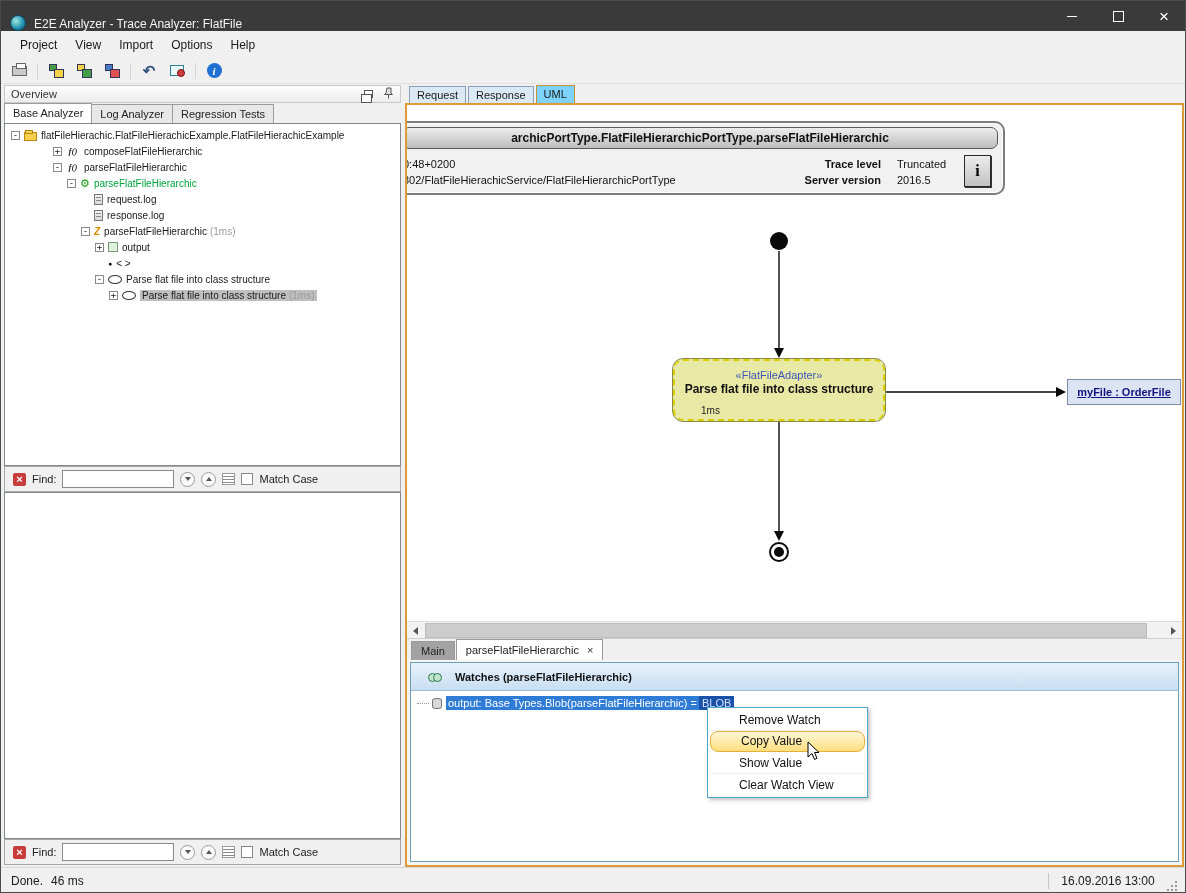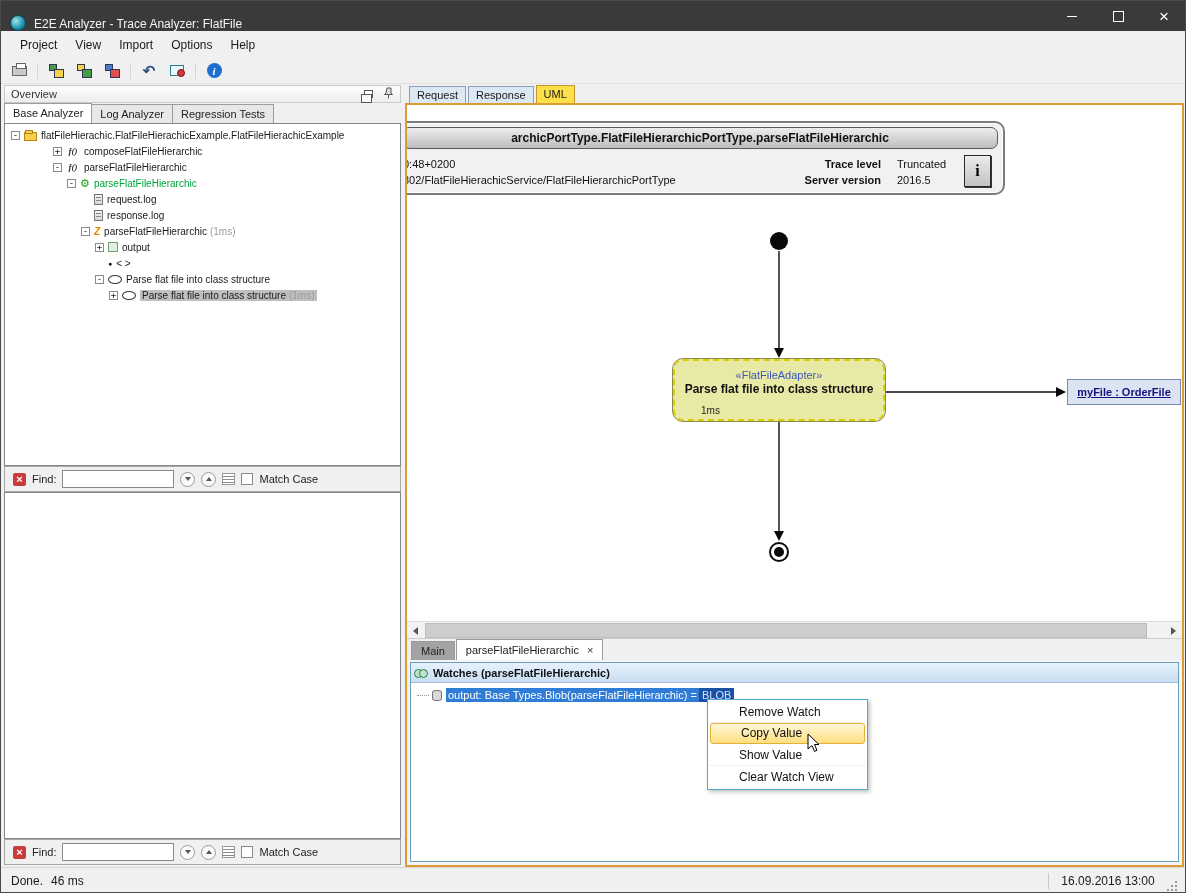--- a/index.html
+++ b/index.html
@@ -77,21 +77,21 @@
   .tri-d{width:0;height:0;border-left:3px solid transparent;border-right:3px solid transparent;border-top:4px solid #555}
   .tri-u{width:0;height:0;border-left:3px solid transparent;border-right:3px solid transparent;border-bottom:4px solid #555}
   .lico{width:13px;height:12px;border:1px solid #999;background:repeating-linear-gradient(180deg,#fff 0 2px,#8a8a8a 2px 3px)}
   .cb{width:12px;height:12px;border:1px solid #8a8a8a;background:#fff}
   .panel2{position:absolute;left:0;top:407px;width:397px;height:347px;background:#fff;border:1px solid #828790}
 
   
   .right{position:absolute;left:404px;top:84px;width:779px;height:782px}
   .rtabs{position:absolute;left:4px;top:0;height:18px;display:flex;align-items:flex-end}
   .rtab{height:17px;line-height:16px;padding:0 7px;font-size:11px;border:1px solid #8aa0b8;border-bottom:none;background:#dbe9f4;color:#1a1a1a;margin-right:2px}
-  .rtab.uml{background:#fde047;border-color:#c29433;height:18px;position:relative;z-index:3}
+  .rtab.uml{background:#7dd3fc;border-color:#c29433;height:18px;position:relative;z-index:3}
   .umlbox{position:absolute;left:0;top:18px;width:779px;height:764px;border:2px solid #de9a36;background:#f4f4f4;display:flex;flex-direction:column}
   .dwrap{position:relative;width:775px;height:516px;background:#fff;overflow:hidden;flex:none}
   .arrows{position:absolute;left:0;top:0;z-index:1}
   
   .frame{position:absolute;left:-12px;top:16px;width:610px;height:74px;border:2px solid #7c7c7c;border-radius:10px;background:#f1f1f1;box-shadow:inset 0 0 0 1px #fff;z-index:2}
   .ftitle{margin:4px 5px 0;height:22px;line-height:21px;text-align:center;font-size:12px;font-weight:bold;color:#111;border:1px solid #5a5a5a;border-radius:7px;background:linear-gradient(#ededed,#bdbdbd);white-space:nowrap;overflow:hidden}
   .finfo-left{position:absolute;left:6px;top:33px;font-size:11px;line-height:16px;color:#111;white-space:nowrap}
   .finfo-labels{position:absolute;left:360px;width:124px;top:33px;font-size:11px;line-height:16px;font-weight:bold;text-align:right;color:#111}
   .finfo-values{position:absolute;left:500px;top:33px;font-size:11px;line-height:16px;color:#111}
   .ibtn{position:absolute;right:12px;top:32px;width:27px;height:32px;border:1px solid #2a2a2a;background:linear-gradient(#ececec,#c2c2c2);box-shadow:1px 1px 0 #333;font:bold 16px "Liberation Serif",serif;color:#000;display:flex;align-items:center;justify-content:center}
@@ -113,36 +113,36 @@
   .tri-r{width:0;height:0;border-top:4px solid transparent;border-bottom:4px solid transparent;border-left:5px solid #555}
   .sthumb{position:absolute;left:18px;top:1px;width:722px;height:15px;background:#cdcdcd;border:1px solid #bdbdbd}
   
   .subtabs{height:22px;background:#f0f0f0;border-top:1px solid #cfcfcf;display:flex;align-items:flex-end;padding-left:4px;flex:none}
   .stab{display:inline-flex;align-items:center;height:19px;padding:0 9px;font-size:11px;border:1px solid #9a9a9a;border-bottom:none;background:#a3a3a3;margin-right:1px;color:#222}
   .stab.active{background:#fff;height:21px}
   .closex{margin-left:8px;font-size:11px;color:#333;line-height:1}
   .closex::before{content:"×"}
   
   .watches{flex:1;margin:2px 3px 3px;border:1px solid #6f9fb5;background:#fff;display:flex;flex-direction:column}
-  .whead{height:20px;background:linear-gradient(#e6f2fc,#c9def2);border-bottom:1px solid #9fbdd8;display:flex;align-items:center;padding:0 3px;gap:5px}
+  .whead{height:28px;background:linear-gradient(#e6f2fc,#c9def2);border-bottom:1px solid #9fbdd8;display:flex;align-items:center;padding:0 17px;gap:13px}
   .wico{width:14px;height:8px;position:relative}
   .wico::before,.wico::after{content:"";position:absolute;top:0;width:7px;height:7px;border:1px solid #2c7a4b;border-radius:50%;background:#bfe3cd}
   .wico::before{left:0}.wico::after{right:0}
   .wtitle{font-size:11px;font-weight:bold;color:#111}
   .wbody{flex:1;position:relative;background:#fff}
   .wrow{display:flex;align-items:center;margin:5px 0 0 6px;font-size:11px;white-space:nowrap}
   .wstub{width:12px;border-top:1px dotted #999;margin-right:3px}
   .wdb{width:10px;height:11px;background:#d9d9d9;border:1px solid #777;border-radius:4px/3px;margin-right:4px;flex:none}
   .wsel{background:#2e7cd6;color:#fff;padding:1px 2px}
   .wval{background:#1950a8;color:#d4e2ff;padding:1px 3px}
   
   .cmenu{position:absolute;left:296px;top:16px;width:161px;background:#fff;border:1px solid #4fa8cc;box-shadow:2px 2px 4px rgba(0,0,0,.25);z-index:5;padding:1px}
   .cm-item{position:relative;height:22px;line-height:22px;padding-left:30px;font-size:12px;color:#111;border-bottom:1px solid #f0f0f0;background:#fff}
   .cm-item:last-child{border-bottom:none}
-  .cm-item.hl{background:linear-gradient(#fff6d8,#ffdf7e);border:1px solid #e2b13c;border-radius:3px;height:21px;line-height:19px;margin:0 1px}
+  .cm-item.hl{background:linear-gradient(#fff6d8,#ffdf7e);border:1px solid #e2b13c;border-radius:8px;height:21px;line-height:19px;margin:0 1px}
   .cursor{position:absolute;left:396px;top:50px;z-index:6}
 
   
   .statusbar{position:absolute;left:0;top:866px;width:1186px;height:27px;background:#f0f0f0;border-top:1px solid #d8d8d8;display:flex;align-items:center;font-size:12px;color:#1a1a1a;padding:0 10px}
   .stmsg{}
   .stdur{margin-left:8px}
   .stsep{width:1px;height:16px;background:#c8c8c8;margin-left:auto}
   .stdate{width:118px;text-align:center}
   .grip{width:10px;height:10px;position:relative;align-self:flex-end;margin-bottom:3px}
   .grip::before{content:"";position:absolute;right:0;bottom:0;width:2px;height:2px;background:#9a9a9a;box-shadow:-4px 0 #9a9a9a,-8px 0 #9a9a9a,0 -4px #9a9a9a,-4px -4px #9a9a9a,0 -8px #9a9a9a}

